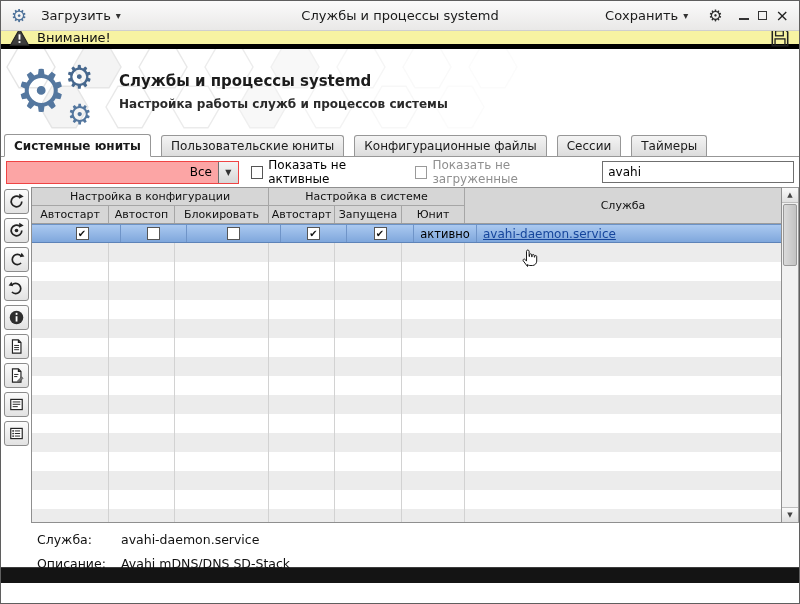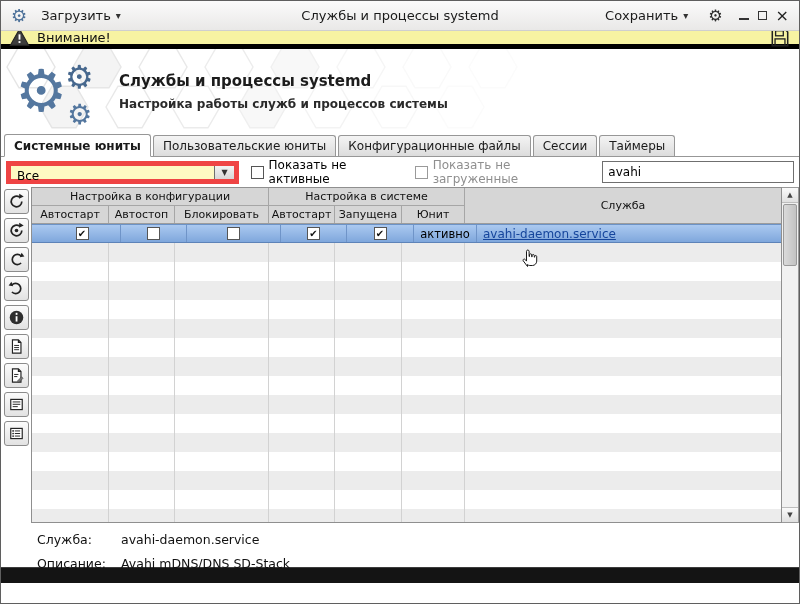--- a/index.html
+++ b/index.html
@@ -31,28 +31,28 @@
   .hexes { position:absolute; inset:0; width:100%; height:100%; }
   .logo { position:relative; width:104px; height:84px; flex:none; }
   .logo .g1 { position:absolute; left:14px; top:0px; font-size:58px; line-height:84px; color:#54779f; }
   .logo .g2 { position:absolute; left:64px; top:-14px; font-size:32px; line-height:84px; color:#47688e; }
   .logo .g3 { position:absolute; left:66px; top:24px; font-size:28px; line-height:84px; color:#54779f; }
   .btext { position:relative; margin-left:14px; }
   .btitle { font-size:15px; font-weight:bold; color:#1c1c1c; margin-bottom:7px; }
   .bsub { font-size:12px; font-weight:bold; color:#2a2a2a; }
 
   
-  .tabs { height:24px; border-bottom:1px solid #979797; display:flex; align-items:flex-end; padding-left:3px; gap:2px; background:#fff; }
+  .tabs { height:24px; border-bottom:1px solid #979797; display:flex; align-items:flex-end; padding-left:3px; gap:10px; background:#fff; }
   .tab { font-size:12px; padding:3px 9px; border:1px solid #979797; border-bottom:none; border-radius:3px 3px 0 0;
          background:linear-gradient(#f4f4f4,#dcdcdc); color:#1a1a1a; white-space:nowrap; }
   .tab.active { background:#fff; font-weight:bold; padding-top:4px; margin-bottom:-1px; border-bottom:1px solid #fff; }
 
   
   .filterrow { height:30px; display:flex; align-items:center; padding:0 5px; gap:12px; background:#fff; font-size:12px; }
-  .combo { display:flex; width:246px; height:23px; border:5px solid #ef4444; background:#fef9c3; }
+  .combo { display:flex; width:246px; height:23px; border:1px solid #ef4444; background:#fca5a5;text-align:right; }
   .combo-text { flex:1; padding:3px 6px; font-size:12px; }
   .combo-btn { width:20px; border-left:1px solid #6f6f6f; background:linear-gradient(#f3f3f3,#d7d7d7);
                display:flex; align-items:center; justify-content:center; font-size:8px; color:#333; }
   .chk { display:flex; align-items:center; gap:5px; }
   .cbox { width:13px; height:13px; border:1px solid #555; background:#fff; display:inline-flex; align-items:center; justify-content:center; font-size:10px; }
   .cbox[data-state="checked"]::after { content:"✔"; color:#111; }
   .chk.disabled { color:#8f8f8f; }
   .chk.disabled .cbox { border-color:#9a9a9a; }
   .search { margin-left:auto; width:202px; height:22px; border:1px solid #6f6f6f; font-size:12px; padding:2px 5px;
             font-family:"DejaVu Sans", sans-serif; }

